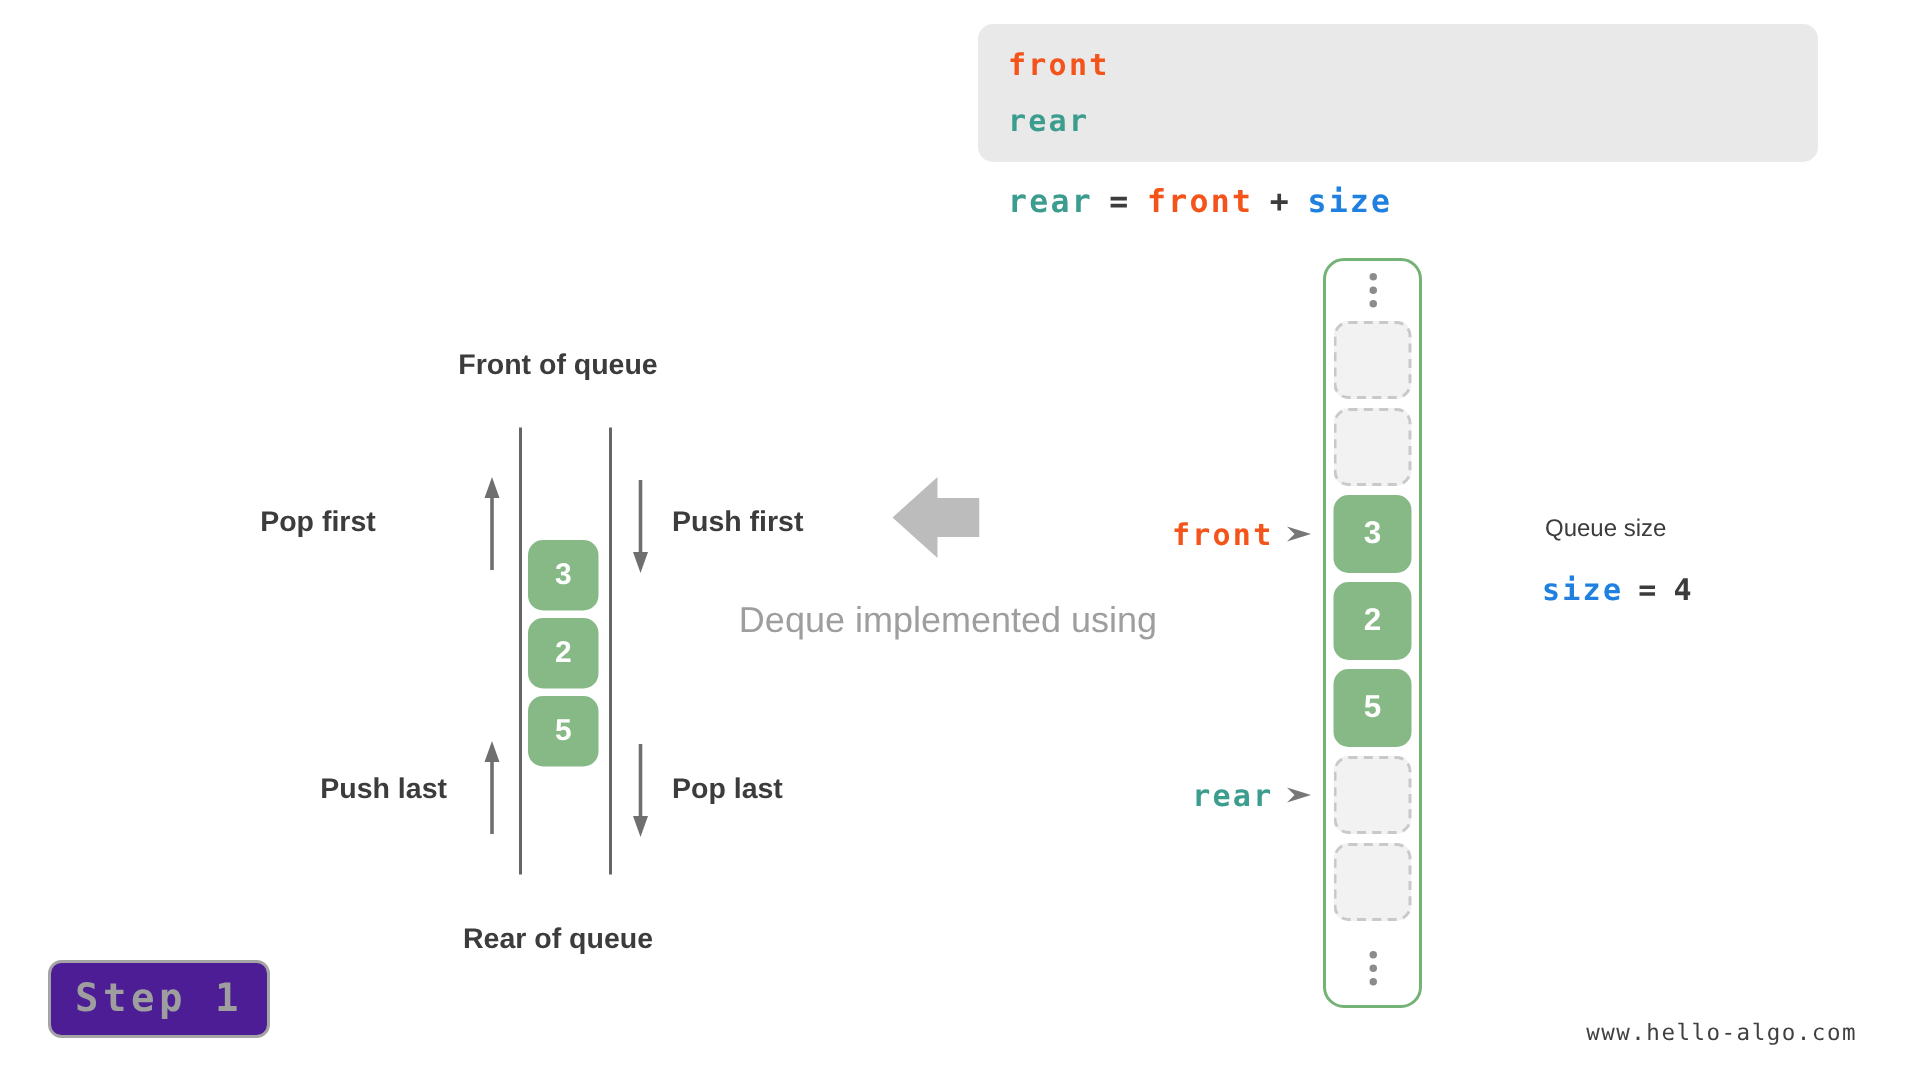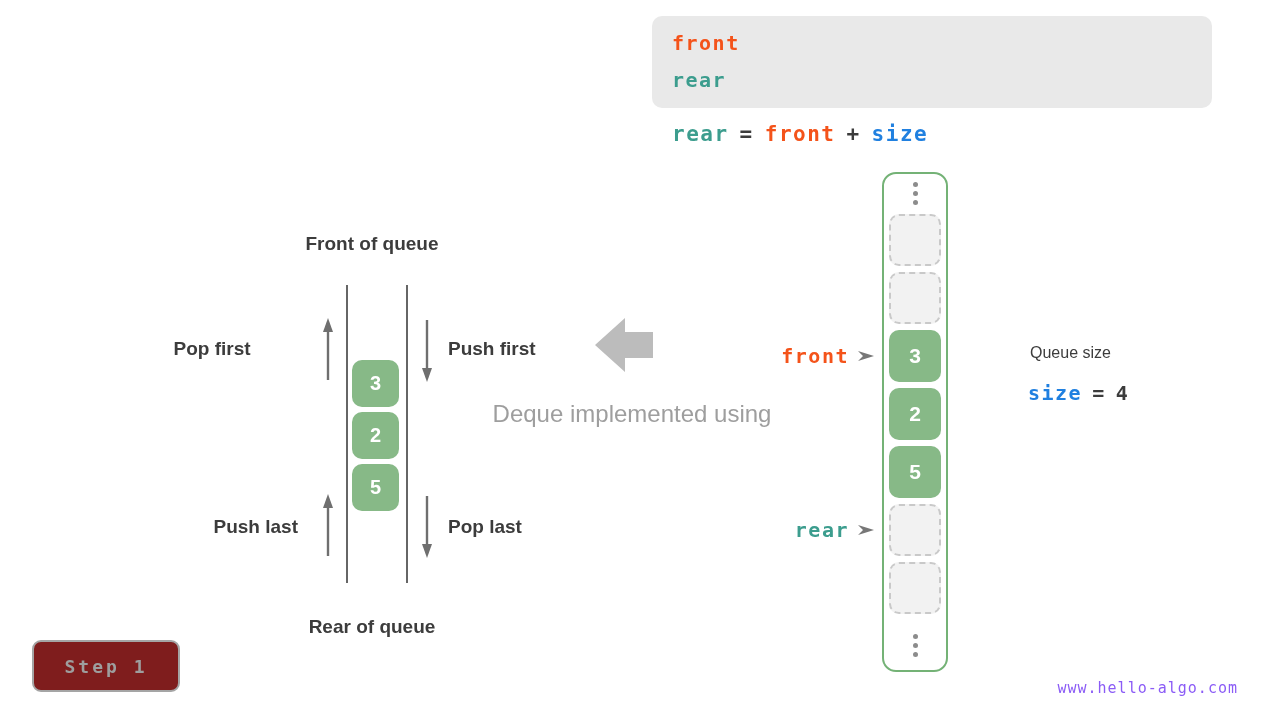--- a/index.html
+++ b/index.html
@@ -50,25 +50,25 @@
   .pointer{left:718px;width:156px;height:52px;display:flex;align-items:center;justify-content:flex-end;gap:9px;}
   .pointer .kw{font-size:20px;font-weight:bold;}
 
   
   .qsize-title{left:1030px;top:344px;font-size:16px;font-weight:500;}
   .qsize-line{left:1028px;top:381px;font-size:20px;font-weight:bold;display:flex;gap:10px;align-items:baseline;}
 
   
   .step-badge{
     left:32px;top:640px;width:148px;height:52px;border:2px solid #a5a5a5;border-radius:9px;
-    background:#7f1d1d;box-sizing:border-box;display:flex;align-items:center;justify-content:center;
-    color:var(--gray_text,#9e9e9e);font-weight:bold;font-size:18px;letter-spacing:3px;
+    background:#4c1d95;box-sizing:border-box;display:flex;align-items:center;justify-content:center;
+    color:var(--gray_text,#9e9e9e);font-weight:bold;font-size:26px;letter-spacing:3px;
   }
 
-  .watermark{right:42px;top:679px;font-size:15px;color:#8b5cf6;letter-spacing:1px;}
+  .watermark{right:42px;top:679px;font-size:15px;color:#404040;letter-spacing:1px;}
 </style>
 </head>
 <body>
 
 <div id="stage">
 
   <div class="abs info-box">
     <div class="info-row">
       <span class="kw mono" style="color: rgb(244, 83, 26);">front</span>
     </div>

